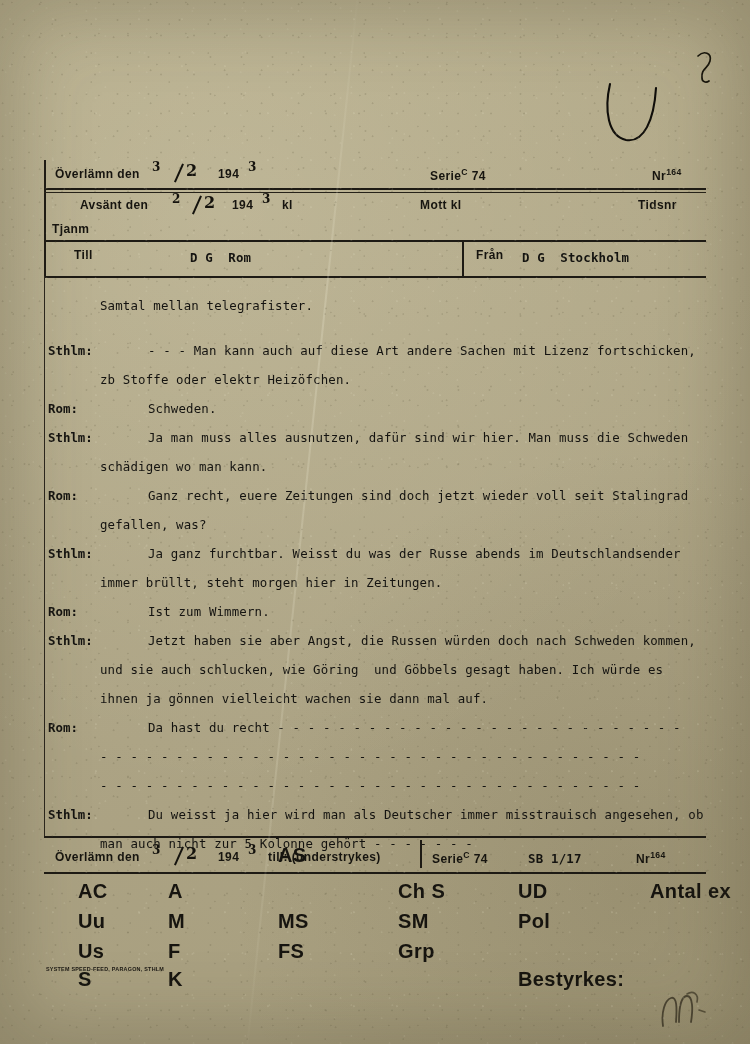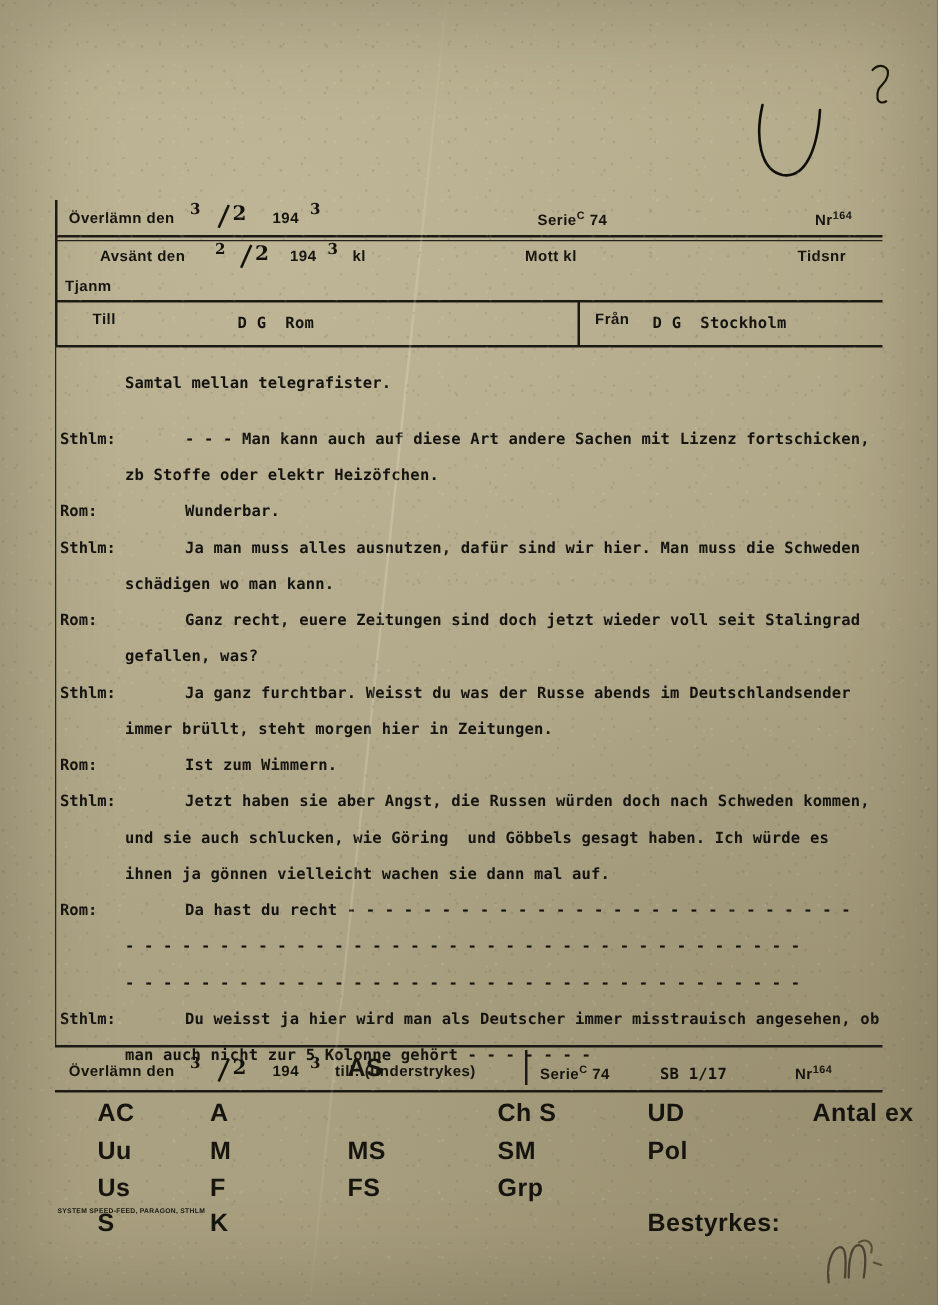--- a/index.html
+++ b/index.html
@@ -121,21 +121,21 @@
     color: #141310;
     white-space: pre;
   }
 
   
   #body-text { position: absolute; left: 0; top: 0; width: 750px; }
   .line {
     position: absolute;
     font-family: "DejaVu Sans Mono", monospace;
     font-size: 12.4px;
-    font-weight: 700;
+    font-weight: 400;
     letter-spacing: 0.15px;
     color: #141310;
     white-space: pre;
   }
   .spk {
     position: absolute;
     font-family: "DejaVu Sans Mono", monospace;
     font-size: 12.4px;
     font-weight: 700;
     color: #141310;
@@ -224,21 +224,21 @@
   <div class="rule" style="left:44px; top:276px; width:662px;"></div>
 
   <div class="vrule" style="left:44px; top:276px; height:560px; background:#2a261c; width:1.2px;"></div>
 
   <div id="body-text">
       <div class="line" style="left: 100px; top: 298px;">Samtal mellan telegrafister.</div>
       <div class="spk" style="left: 48px; top: 343px;">Sthlm:</div>
       <div class="line" style="left: 148px; top: 343px;">- - - Man kann auch auf diese Art andere Sachen mit Lizenz fortschicken,</div>
       <div class="line" style="left: 100px; top: 372px;">zb Stoffe oder elektr Heizöfchen.</div>
       <div class="spk" style="left: 48px; top: 401px;">Rom:</div>
-      <div class="line" style="left: 148px; top: 401px;">Wunderbar.</div>
+      <div class="line" style="left: 148px; top: 401px;">Schweden.</div>
       <div class="spk" style="left: 48px; top: 430px;">Sthlm:</div>
       <div class="line" style="left: 148px; top: 430px;">Ja man muss alles ausnutzen, dafür sind wir hier. Man muss die Schweden</div>
       <div class="line" style="left: 100px; top: 459px;">schädigen wo man kann.</div>
       <div class="spk" style="left: 48px; top: 488px;">Rom:</div>
       <div class="line" style="left: 148px; top: 488px;">Ganz recht, euere Zeitungen sind doch jetzt wieder voll seit Stalingrad</div>
       <div class="line" style="left: 100px; top: 517px;">gefallen, was?</div>
       <div class="spk" style="left: 48px; top: 546px;">Sthlm:</div>
       <div class="line" style="left: 148px; top: 546px;">Ja ganz furchtbar. Weisst du was der Russe abends im Deutschlandsender</div>
       <div class="line" style="left: 100px; top: 575px;">immer brüllt, steht morgen hier in Zeitungen.</div>
       <div class="spk" style="left: 48px; top: 604px;">Rom:</div>

